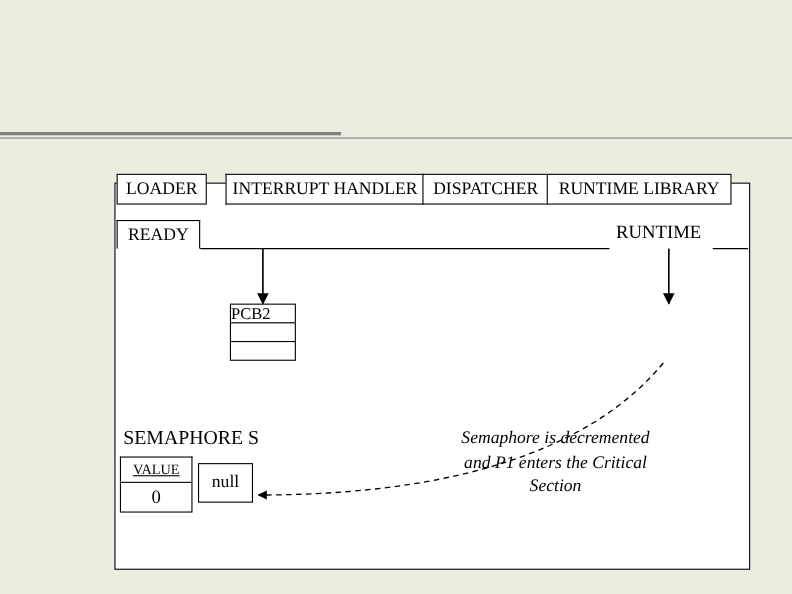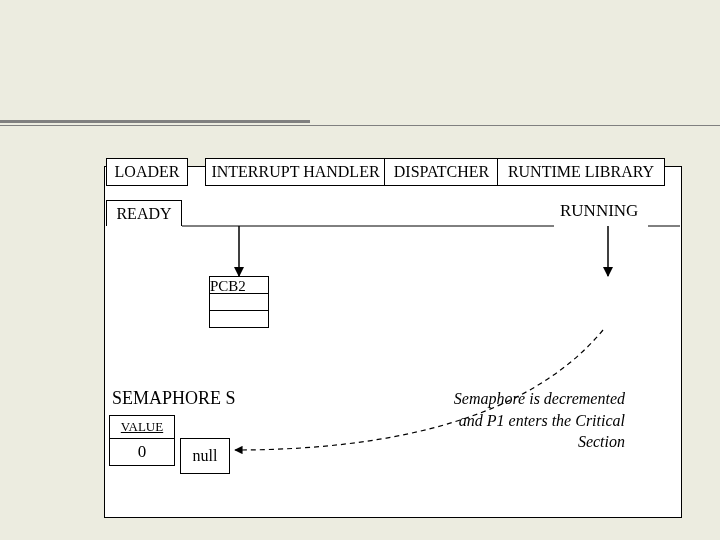--- a/index.html
+++ b/index.html
@@ -111,37 +111,37 @@
   <div class="box no-right" style="left:205px; top:158px; width:180px; height:28px;">INTERRUPT HANDLER</div>
 
   <div class="box" style="left:106px; top:158px; width:82px; height:28px;">LOADER</div>
 
   <div class="box no-right" style="left:384px; top:158px; width:114px; height:28px;">DISPATCHER</div>
 
   <div class="box no-bottom" style="left:106px; top:200px; width:76px; height:26px;">READY</div>
 
   <div class="box" style="left:497px; top:158px; width:168px; height:28px;">RUNTIME LIBRARY</div>
 
-  <div style="position:absolute; left:560px; top:201px; font-size:17px;">RUNNING</div>
+  <div style="position:absolute; left:560px; top:201px; font-size:17px;">RUNTIME</div>
 
   <div class="pcb" style="left:209px; top:277px;">
     <div class="cell head">PCB2</div>
     <div class="cell"></div>
     <div class="cell"></div>
   </div>
 
 
   <div class="sem-label" style="left:112px; top:388px;">SEMAPHORE S</div>
 
   <div class="box no-bottom" style="left:109px; top:415px; width:66px; height:24px; font-size:13px;text-decoration:underline;">VALUE</div>
   <div class="box" style="left:109px; top:438px; width:66px; height:28px; font-size:17px;">0</div>
 
-  <div class="box" style="left:180px; top:438px; width:50px; height:36px; font-size:16px; padding-top:7px;">null</div>
+  <div class="box" style="left:180px; top:421px; width:50px; height:36px; font-size:16px; padding-top:7px;">null</div>
 
-  <div class="note" style="left:385px; top:388px; width:240px;text-align:right;">
+  <div class="note" style="left:385px; top:388px; width:240px;">
     <span>Semaphore is decremented</span><br>
     <span>and P1 enters the  Critical</span><br>
     <span>Section</span>
   </div>
 
   <svg class="overlay">
     <defs>
       <marker id="arrow" viewBox="0 0 10 10" refX="9" refY="5" markerWidth="7" markerHeight="7" orient="auto-start-reverse">
         <path d="M 0 0 L 10 5 L 0 10 z" fill="#000"></path>
       </marker>

